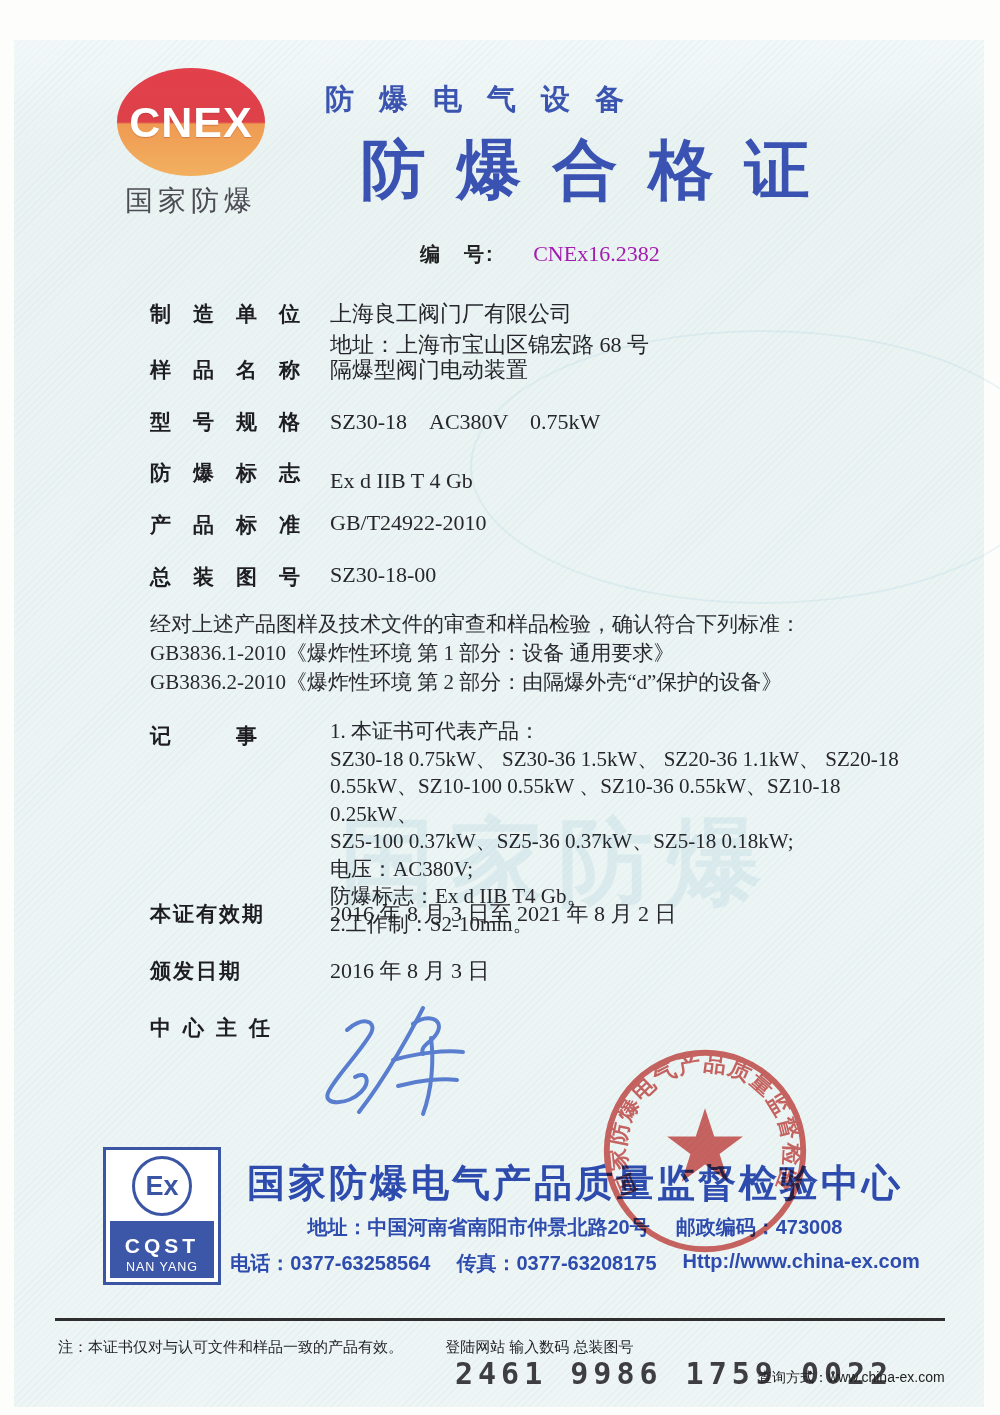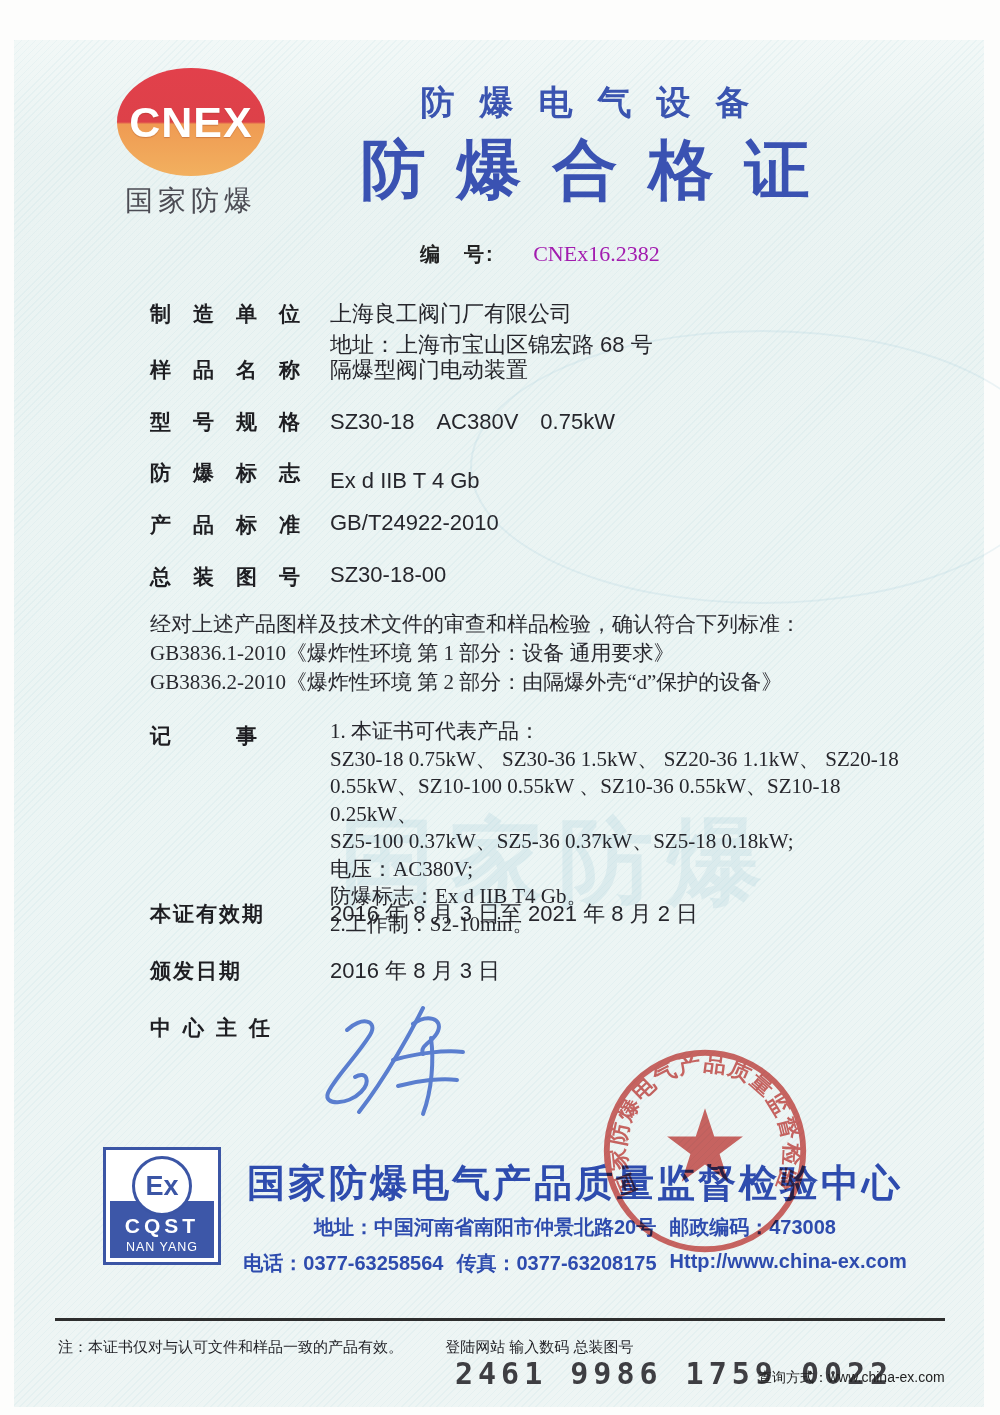--- a/index.html
+++ b/index.html
@@ -17,62 +17,62 @@
 
   
   .cnex-ellipse{position:absolute;left:117px;top:68px;width:148px;height:108px;border-radius:50%;
         background:linear-gradient(180deg,#e2404b 0%, #dd4149 50%, #ef9b53 52%, #f2b05f 100%);
         display:flex;align-items:center;justify-content:center;z-index:2;}
   .cnex-ellipse span{color:#ffffff;font-weight:bold;font-size:43px;letter-spacing:1px;
         font-family:"Liberation Sans",sans-serif;text-shadow:0 1px 1px rgba(150,60,30,.35);}
   .cnex-caption{position:absolute;left:117px;top:182px;width:148px;text-align:center;font-size:28px;
         color:#4c4c54;letter-spacing:5px;z-index:2;}
 
-  .subtitle{position:absolute;left:300px;top:80px;width:570px;text-align:center;font-size:34px;font-weight:bold;
+  .subtitle{position:absolute;left:300px;top:80px;width:570px;font-size:29px;font-weight:bold;
         color:#3a54b0;letter-spacing:25px;padding-left:25px;box-sizing:border-box;z-index:2;}
   .title{position:absolute;left:300px;top:126px;width:570px;text-align:center;font-size:65px;font-weight:bold;
         color:#3a52b2;letter-spacing:31px;padding-left:31px;box-sizing:border-box;z-index:2;}
 
   .certno{position:absolute;left:420px;top:241px;z-index:2;}
   .certno-label{font-size:20px;font-weight:bold;color:#222;letter-spacing:2px;}
   .certno-value{font-family:"Liberation Serif",serif;font-size:22px;color:#a21caf;margin-left:34px;}
 
   
   .flabel{position:absolute;left:150px;font-size:21px;font-weight:bold;color:#1e1e22;
         letter-spacing:22px;white-space:nowrap;z-index:2;}
   .flabel.tight{letter-spacing:2px;}
-  .fvalue{position:absolute;left:330px;font-family:Liberation Sans, sans-serif;font-size:22px;color:#26262c;
+  .fvalue{position:absolute;left:330px;font-family:Liberation Serif, serif;font-size:22px;color:#26262c;
         white-space:nowrap;z-index:2;}
   .statement{position:absolute;left:150px;top:610px;width:780px;font-family:"Liberation Serif",serif;
         font-size:21px;color:#2a2a30;line-height:29px;z-index:2;}
   .remarks{position:absolute;left:330px;top:718px;width:600px;font-family:"Liberation Serif",serif;
         font-size:21px;color:#26262c;line-height:27.5px;z-index:2;}
 
   
   .signature{position:absolute;left:295px;top:988px;z-index:3;}
   .seal{position:absolute;left:598px;top:1044px;width:214px;height:214px;z-index:5;
         mix-blend-mode:multiply;opacity:.88;}
 
   
-  .cqst-box{position:absolute;left:103px;top:1147px;width:118px;height:118px;border:3px solid #3b55a5;
+  .cqst-box{position:absolute;left:103px;top:1147px;width:118px;height:138px;border:3px solid #3b55a5;
         background:#fff;box-sizing:border-box;z-index:2;}
   .cqst-blue{position:absolute;left:4px;right:4px;bottom:4px;height:57px;background:#3d57a8;}
   .cqst-circle{position:absolute;left:50%;top:6px;transform:translateX(-50%);width:54px;height:54px;
         border-radius:50%;background:#fff;border:3px solid #3b55a5;display:flex;align-items:center;
         justify-content:center;z-index:2;}
   .cqst-circle span{color:#3b55a5;font-weight:bold;font-size:27px;letter-spacing:0;}
   .cqst-name{position:absolute;left:0;width:100%;bottom:24px;text-align:center;color:#fff;font-size:21px;
         letter-spacing:4px;font-weight:bold;z-index:3;}
   .cqst-city{position:absolute;left:0;width:100%;bottom:8px;text-align:center;color:#fff;font-size:12.5px;
         letter-spacing:1px;font-weight:normal;z-index:3;}
 
   .footer-org{position:absolute;left:230px;top:1158px;width:690px;text-align:center;z-index:1;
         font-family:"Liberation Serif",serif;font-weight:bold;font-size:38px;color:#2e4cae;
         letter-spacing:3px;white-space:nowrap;}
-  .footer-line{position:absolute;left:230px;width:690px;display:flex;justify-content:center;gap:13px;
+  .footer-line{position:absolute;left:230px;width:690px;display:flex;justify-content:center;gap:26px;
         color:#2e4cae;font-weight:bold;font-size:20px;z-index:1;white-space:nowrap;}
   .footer-addr{top:1214px;}
   .footer-tel{top:1250px;}
 
   
   .rule{position:absolute;left:55px;top:1318px;width:890px;height:2.5px;background:#2e2e2e;z-index:2;}
   .note-line{position:absolute;left:58px;top:1338px;font-size:15px;color:#1f1f24;z-index:2;}
   .note-line .hint{margin-left:38px;}
   .code{position:absolute;left:455px;top:1356px;font-family:"DejaVu Sans Mono",monospace;font-weight:bold;
         font-size:30px;letter-spacing:5px;color:#3e3e42;z-index:2;}

